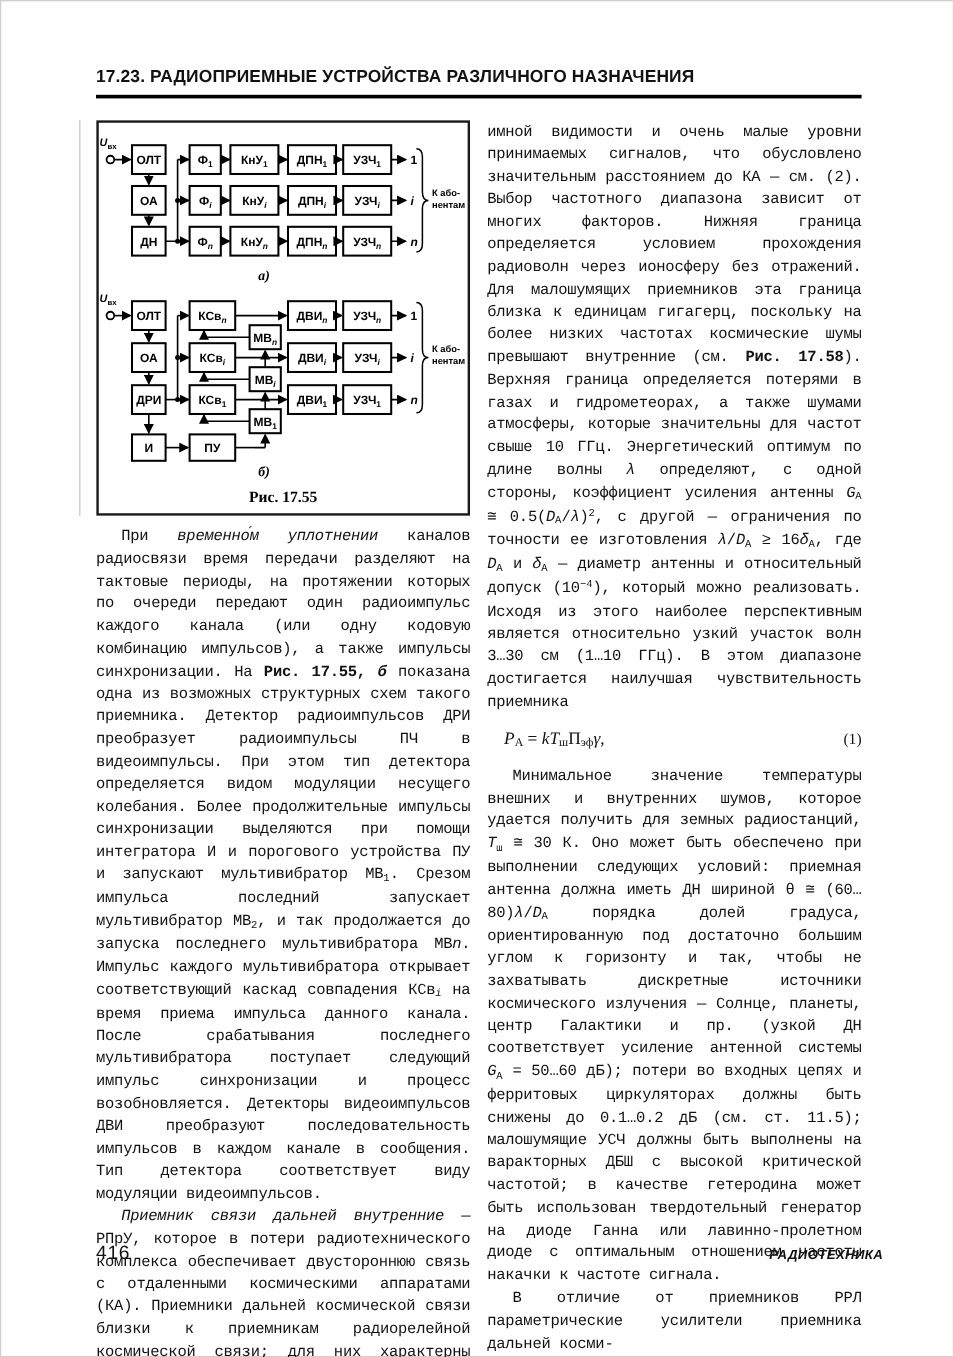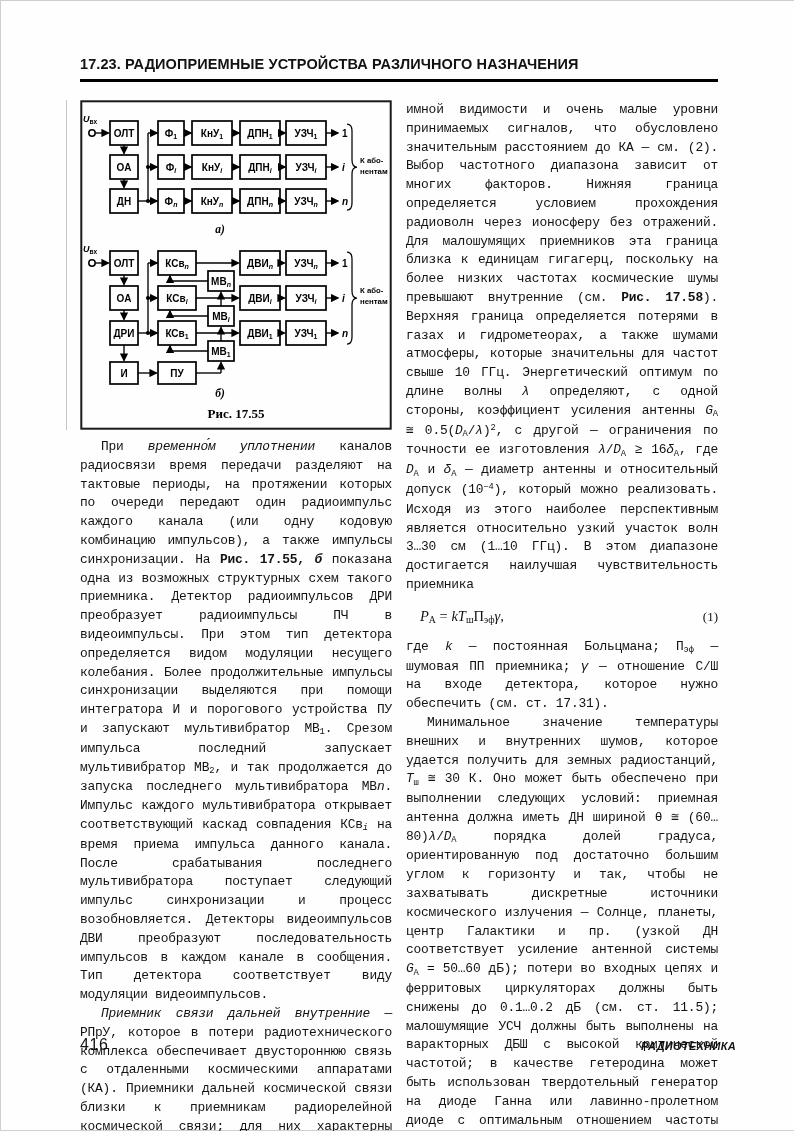--- a/index.html
+++ b/index.html
@@ -279,19 +279,19 @@
     <p class="para indent"><span>При </span><span class="seg-i">временно́м уплотнении</span><span> каналов радиосвязи время передачи разделяют на тактовые периоды, на протяжении которых по очереди передают один радиоимпульс каждого канала (или одну кодовую комбинацию импульсов), а также импульсы синхронизации. На </span><span class="seg-b">Рис. 17.55, </span><span class="seg-bi">б</span><span> показана одна из возможных структурных схем такого приемника. Детектор радиоимпульсов ДРИ преобразует радиоимпульсы ПЧ в видеоимпульсы. При этом тип детектора определяется видом модуляции несущего колебания. Более продолжительные импульсы синхронизации выделяются при помощи интегратора И и порогового устройства ПУ и запускают мультивибратор МВ</span><span class="seg-sub">1</span><span>. Срезом импульса последний запускает мультивибратор МВ</span><span class="seg-sub">2</span><span>, и так продолжается до запуска последнего мультивибратора МВ</span><span class="seg-i">n</span><span>. Импульс каждого мультивибратора открывает соответствующий каскад совпадения КСв</span><span class="seg-subi">i</span><span> на время приема импульса данного канала. После срабатывания последнего мультивибратора поступает следующий импульс синхронизации и процесс возобновляется. Детекторы видеоимпульсов ДВИ преобразуют последовательность импульсов в каждом канале в сообщения. Тип детектора соответствует виду модуляции видеоимпульсов.</span></p>
     <p class="para indent"><span class="seg-i">Приемник связи дальней внутренние</span><span> — РПрУ, которое в потери радиотехнического комплекса обеспечивает двустороннюю связь с отдаленными космическими аппаратами (КА). Приемники дальней космической связи близки к приемникам радиорелейной космической связи; для них характерны большее время вза-</span></p>
   </div>
 
   <div class="col col-right">
     <p class="para"><span>имной видимости и очень малые уровни принимаемых сигналов, что обусловлено значительным расстоянием до КА — см. (2). Выбор частотного диапазона зависит от многих факторов. Нижняя граница определяется условием прохождения радиоволн через ионосферу без отражений. Для малошумящих приемников эта граница близка к единицам гигагерц, поскольку на более низких частотах космические шумы превышают внутренние (см. </span><span class="seg-b">Рис. 17.58</span><span>). Верхняя граница определяется потерями в газах и гидрометеорах, а также шумами атмосферы, которые значительны для частот свыше 10 ГГц. Энергетический оптимум по длине волны </span><span class="seg-i">λ</span><span> определяют, с одной стороны, коэффициент усиления антенны </span><span class="seg-i">G</span><span class="seg-sub">А</span><span> ≅ 0.5(</span><span class="seg-i">D</span><span class="seg-sub">А</span><span>/</span><span class="seg-i">λ</span><span>)</span><span class="seg-sup">2</span><span>, с другой — ограничения по точности ее изготовления </span><span class="seg-i">λ</span><span>/</span><span class="seg-i">D</span><span class="seg-sub">А</span><span> ≥ 16</span><span class="seg-i">δ</span><span class="seg-sub">А</span><span>, где </span><span class="seg-i">D</span><span class="seg-sub">А</span><span> и </span><span class="seg-i">δ</span><span class="seg-sub">А</span><span> — диаметр антенны и относительный допуск (10</span><span class="seg-sup">−4</span><span>), который можно реализовать. Исходя из этого наиболее перспективным является относительно узкий участок волн 3…30 см (1…10 ГГц). В этом диапазоне достигается наилучшая чувствительность приемника</span></p>
     <div class="formula">
       <span class="f-left"><span class="seg-i">P</span><span class="seg-sub">А</span><span> = </span><span class="seg-i">kT</span><span class="seg-sub">ш</span><span>П</span><span class="seg-sub">эф</span><span class="seg-i">γ</span><span>,</span></span>
       <span class="f-num">(1)</span>
     </div>
-    <p class="para"><span>где </span><span class="seg-i">k</span><span> — постоянная Больцмана; П</span><span class="seg-sub">эф</span><span> — шумовая ПП приемника; </span><span class="seg-i">γ</span><span> — отношение С/Ш на входе детектора, которое нужно обеспечить (см. ст. 17.31).</span></p>
     <p class="para indent"><span>Минимальное значение температуры внешних и внутренних шумов, которое удается получить для земных радиостанций, </span><span class="seg-i">T</span><span class="seg-sub">ш</span><span> ≅ 30 К. Оно может быть обеспечено при выполнении следующих условий: приемная антенна должна иметь ДН шириной </span><span>θ</span><span> ≅ (60…80)</span><span class="seg-i">λ</span><span>/</span><span class="seg-i">D</span><span class="seg-sub">А</span><span> порядка долей градуса, ориентированную под достаточно большим углом к горизонту и так, чтобы не захватывать дискретные источники космического излучения — Солнце, планеты, центр Галактики и пр. (узкой ДН соответствует усиление антенной системы </span><span class="seg-i">G</span><span class="seg-sub">А</span><span> = 50…60 дБ); потери во входных цепях и ферритовых циркуляторах должны быть снижены до 0.1…0.2 дБ (см. ст. 11.5); малошумящие УСЧ должны быть выполнены на варакторных ДБШ с высокой критической частотой; в качестве гетеродина может быть использован твердотельный генератор на диоде Ганна или лавинно-пролетном диоде с оптимальным отношением частоты накачки к частоте сигнала.</span></p>
+    <p class="para indent"><span>В отличие от приемников РРЛ параметрические усилители приемника дальней косми-</span></p>
   </div>
 
   <div class="footer-page">416</div>
   <div class="footer-brand">РАДИОТЕХНИКА</div>
 </div>
 
 </body></html>

